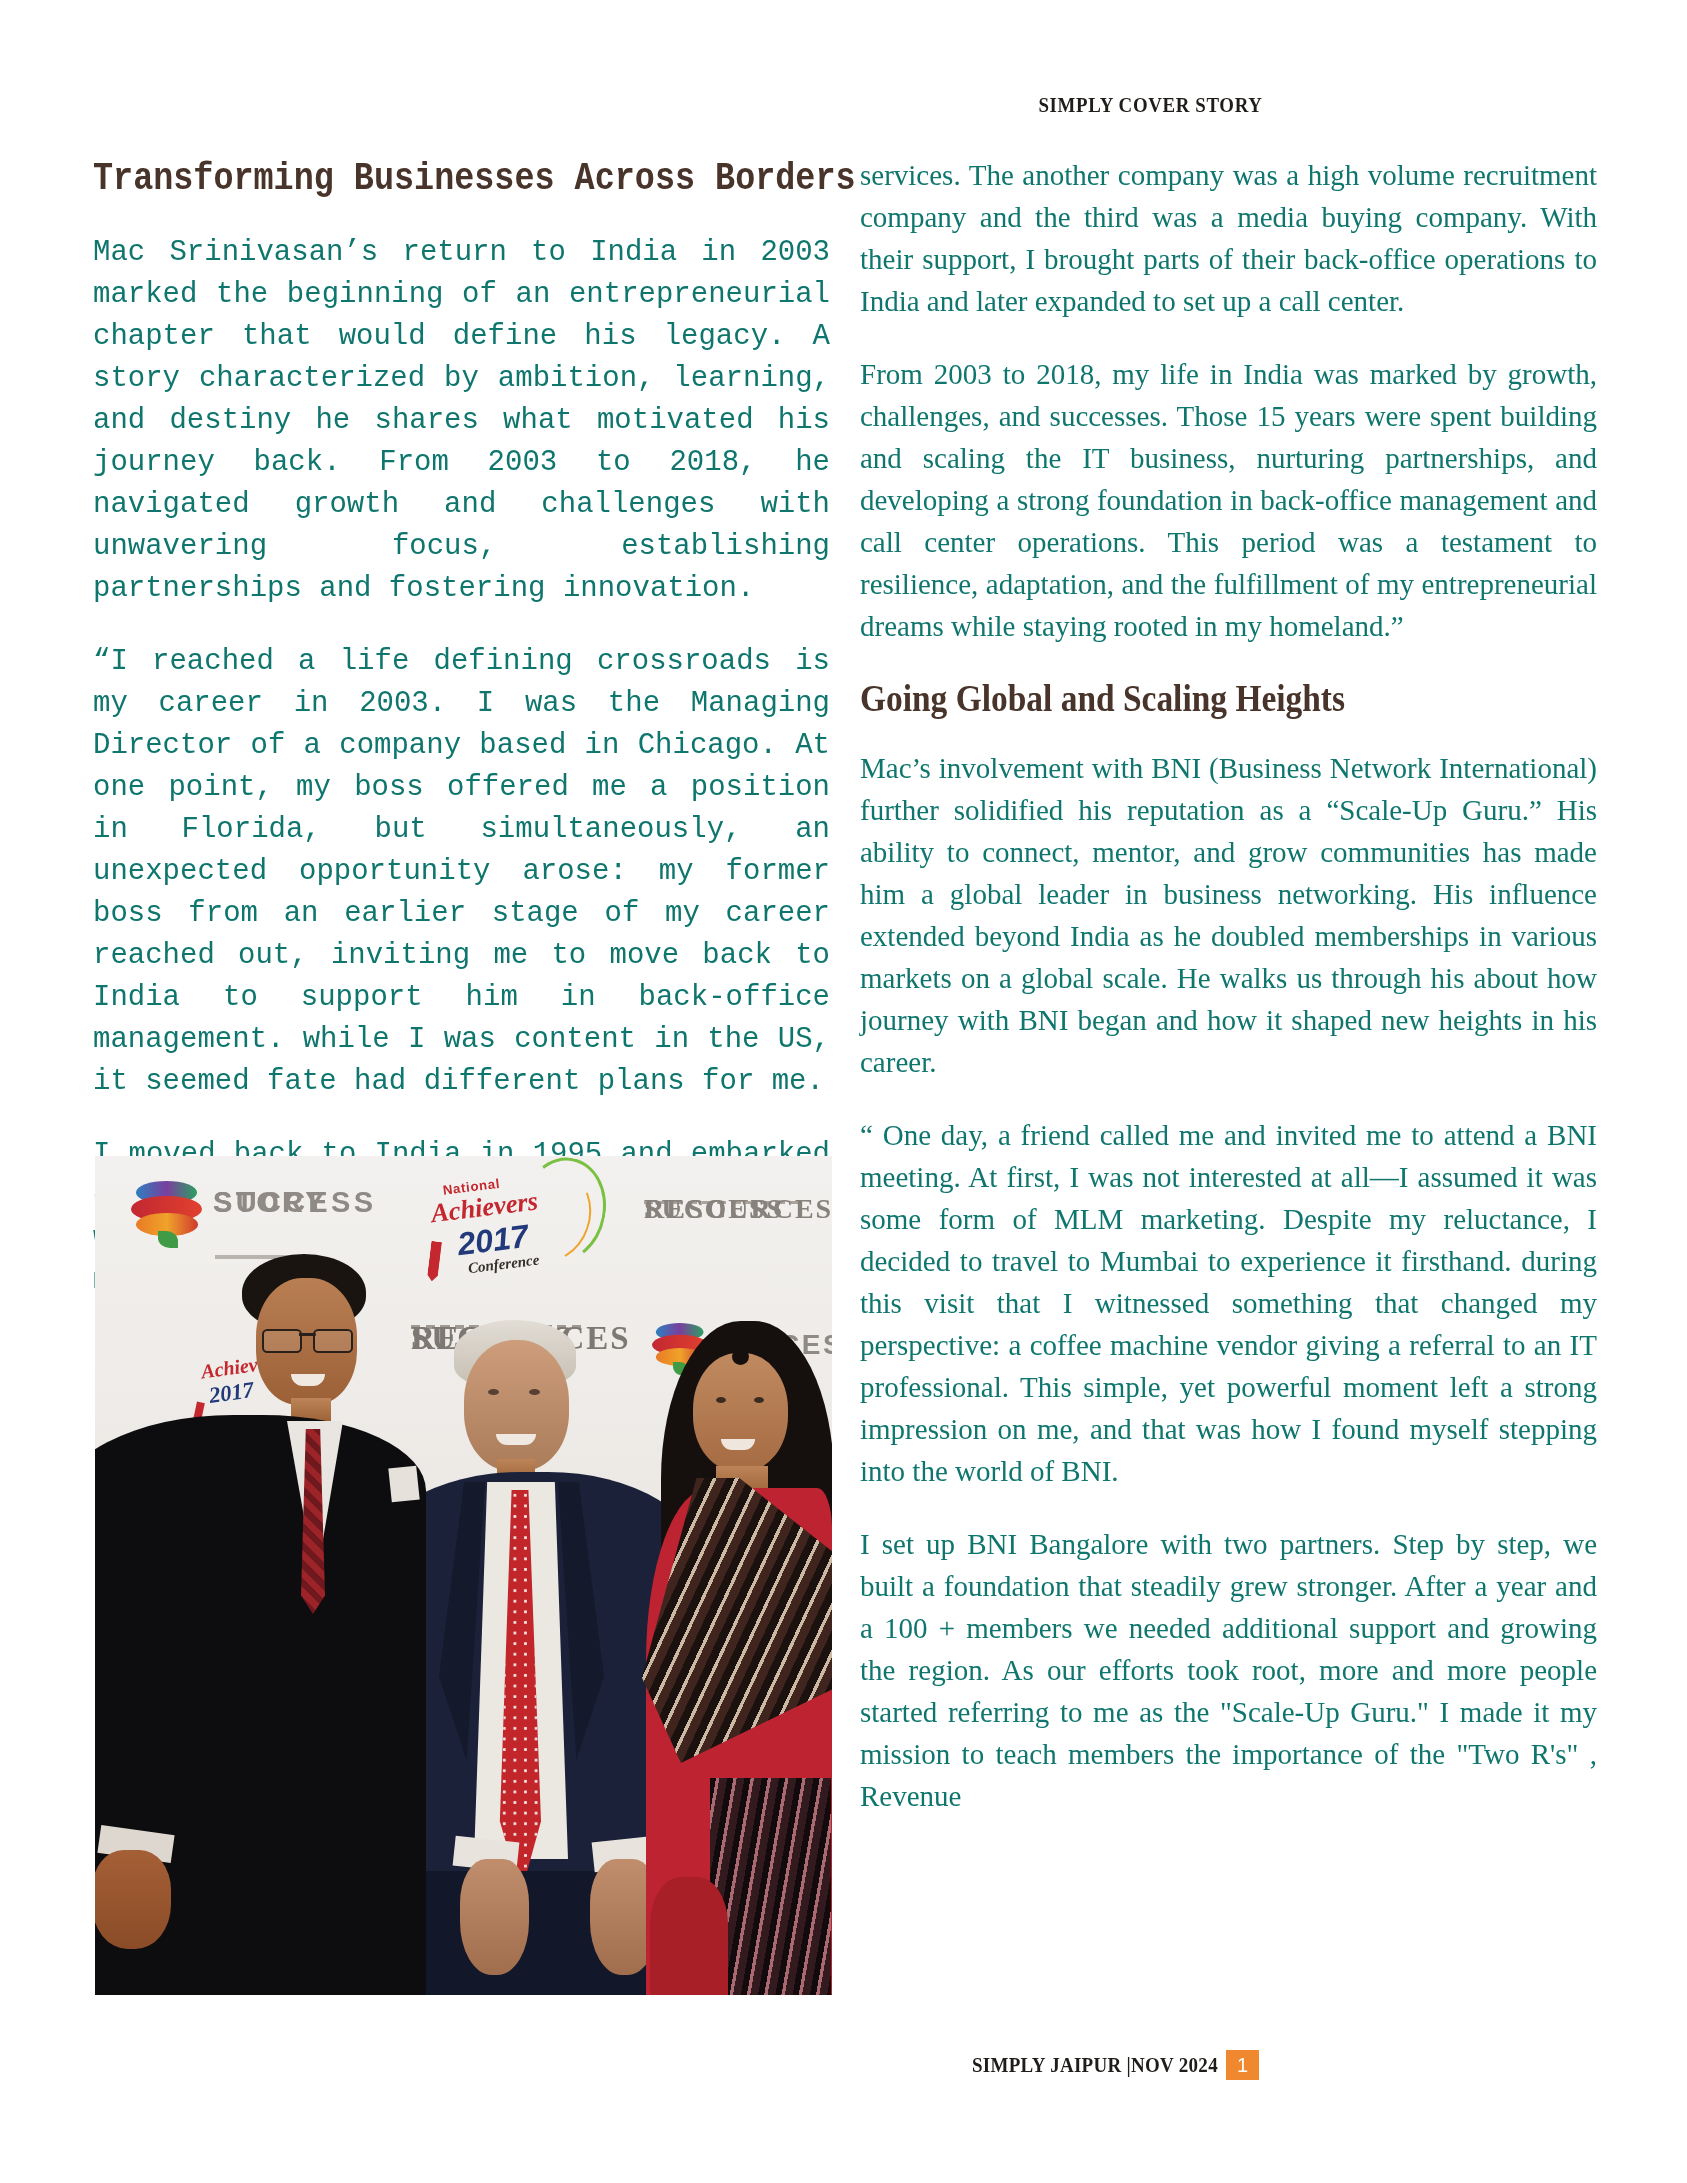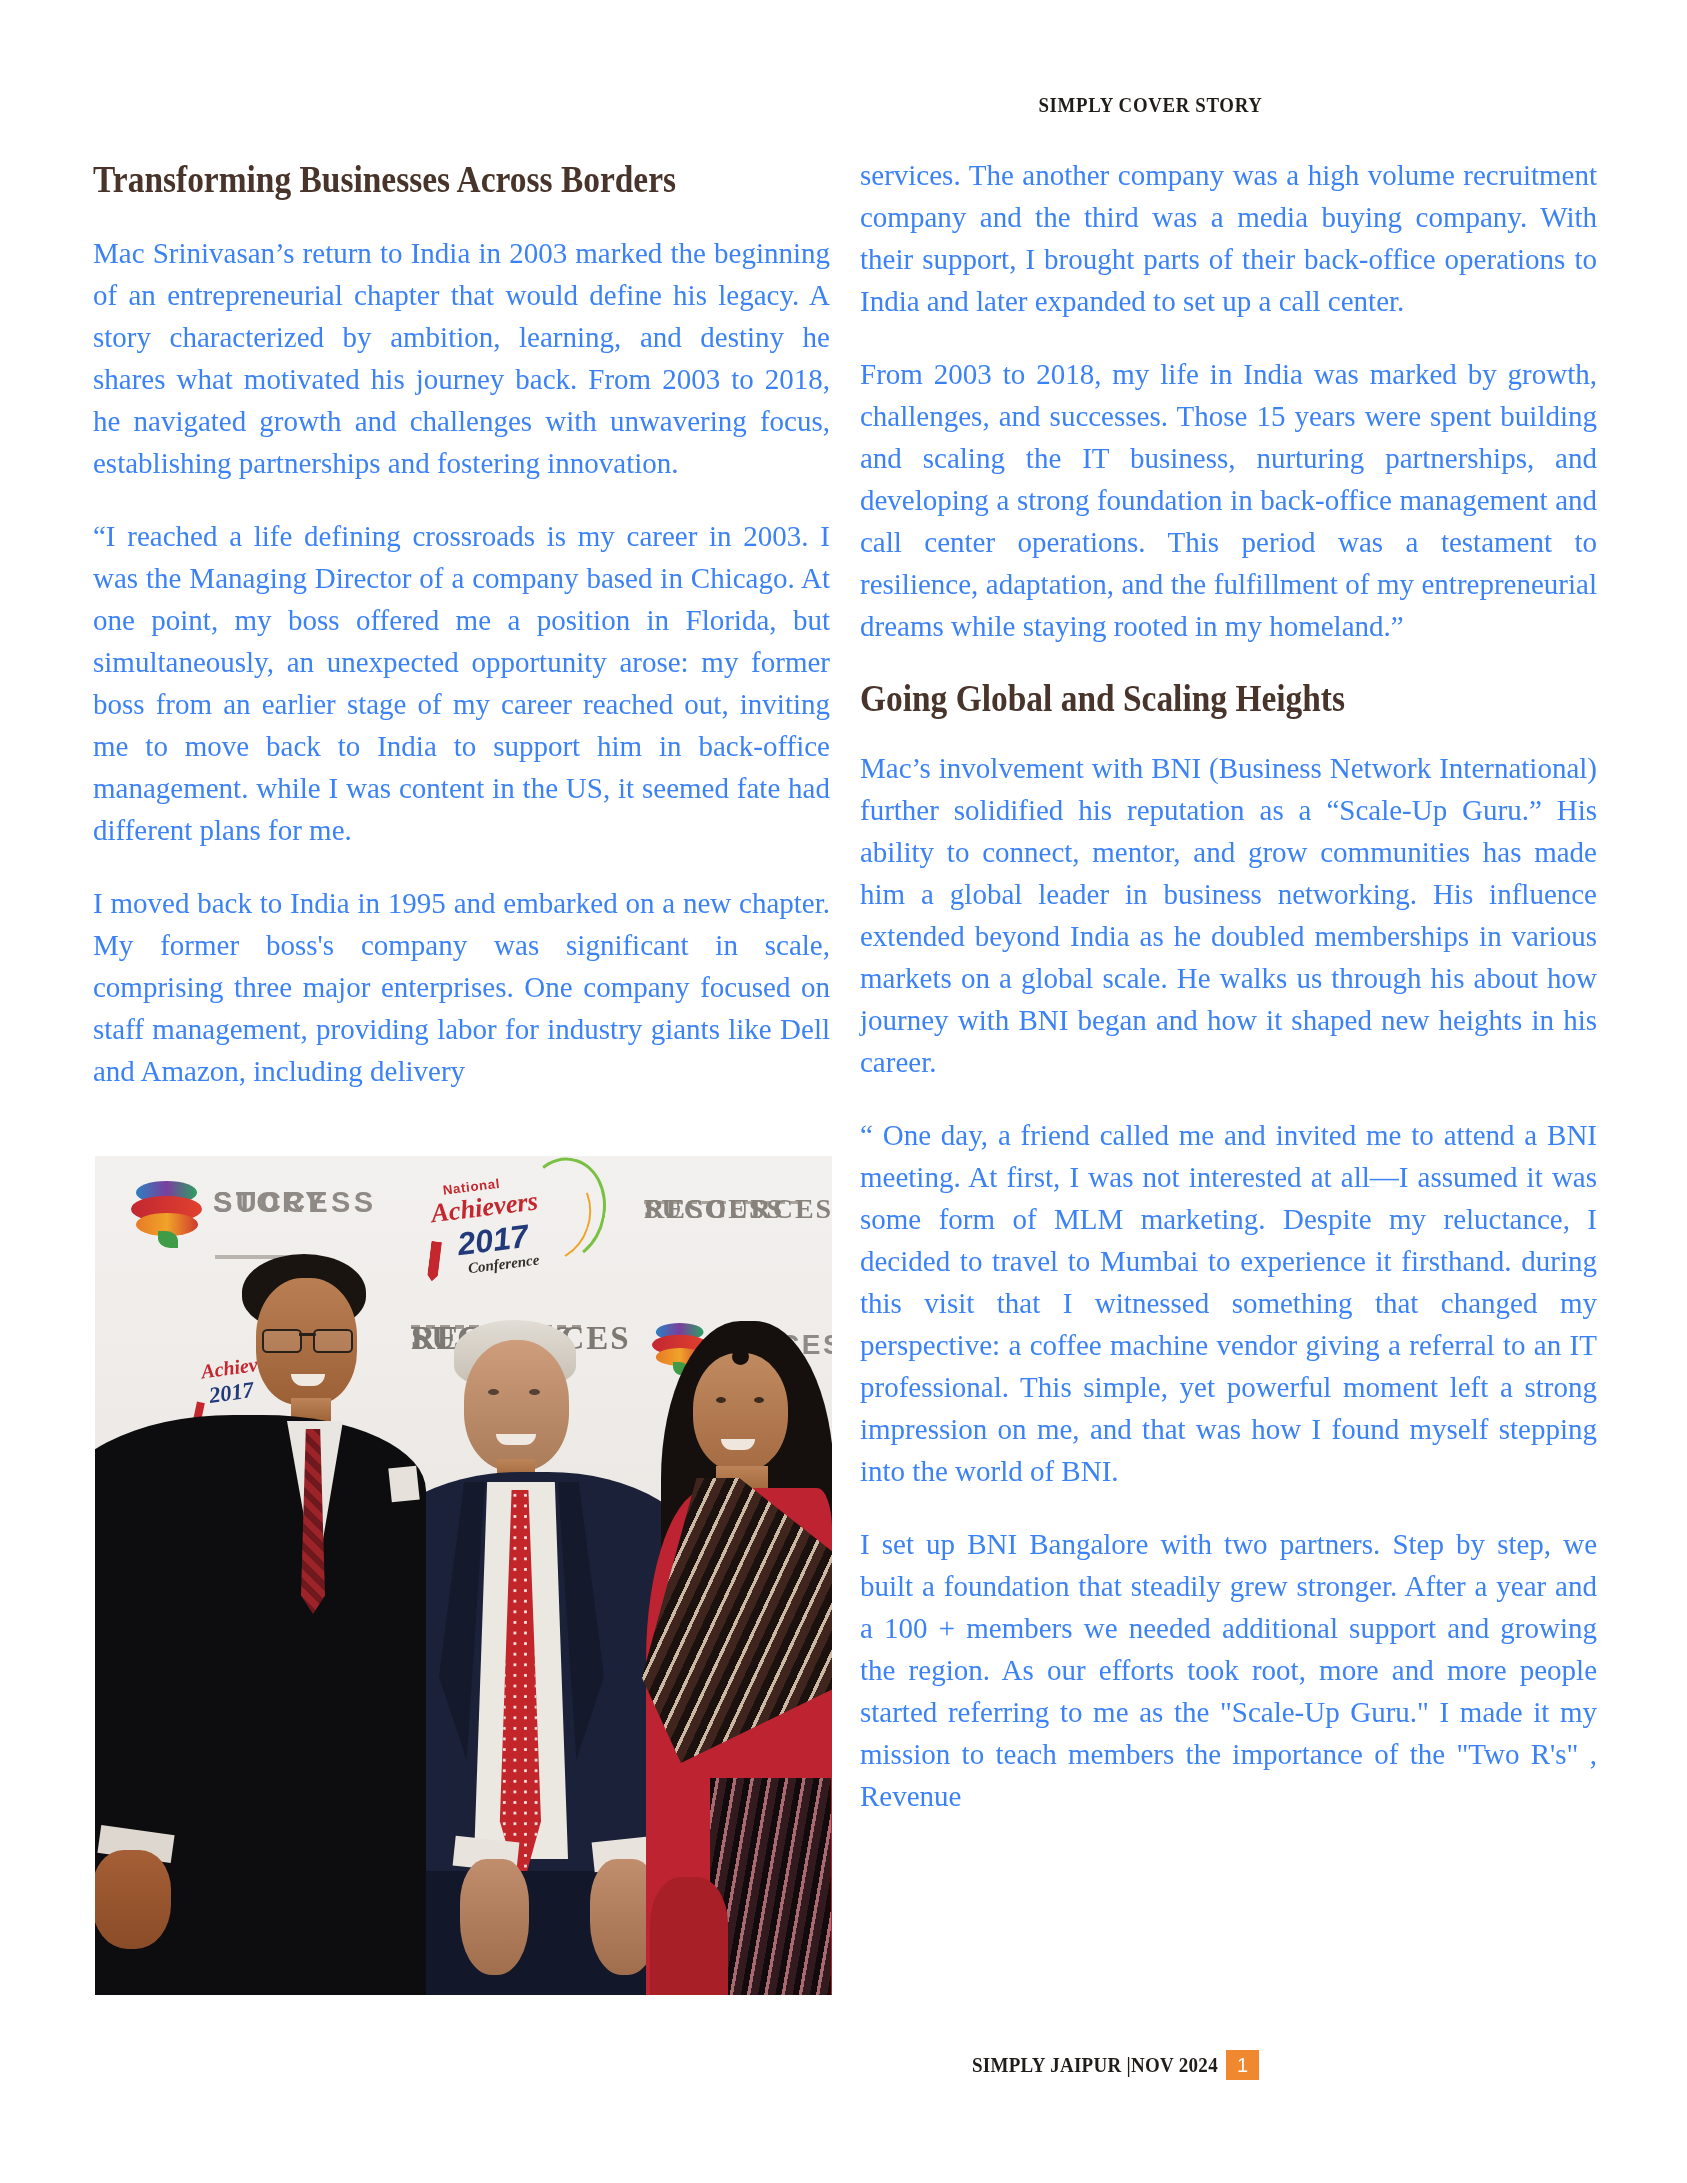--- a/index.html
+++ b/index.html
@@ -28,26 +28,26 @@
     transform: scaleX(0.95); transform-origin: right center; white-space: nowrap;
   }
   .footer .badge {
     width: 33px; height: 30px; background: #ef882e;
     display: flex; align-items: center; justify-content: center;
     color: #ffffff; font-family: "Liberation Sans", sans-serif; font-size: 20px;
   }
 
   
   .col { position: absolute; width: 737px; }
-  #col-left  { left: 93px;  top: 159px; }
+  #col-left  { left: 93px;  top: 159px; font-family: Liberation Mono, monospace; }
   #col-right { left: 860px; top: 154px; }
   .col p {
     margin: 0 0 31px 0;
     font-size: 29px; line-height: 42px;
-    text-align: justify; color: #3b82f6;
+    text-align: justify; color: #0f766e;
   }
   .col h2 {
     margin: 0 0 33px 0;
     font-size: 38px; line-height: 40px; font-weight: 700;
     color: #48342a; white-space: nowrap;
     transform: scaleX(0.88); transform-origin: left center;
   }
   #col-right h2 { margin: 2.6px 0 29px 0; }
 
   

